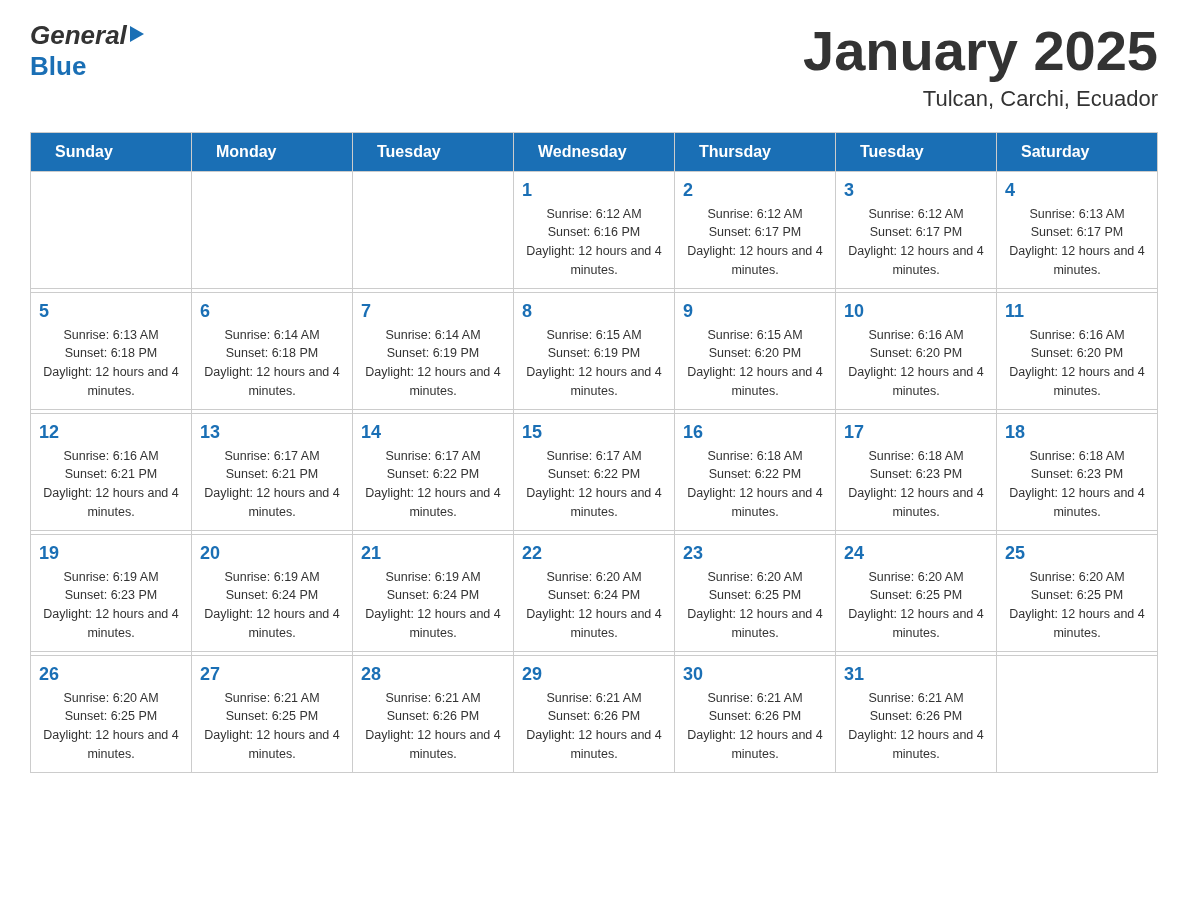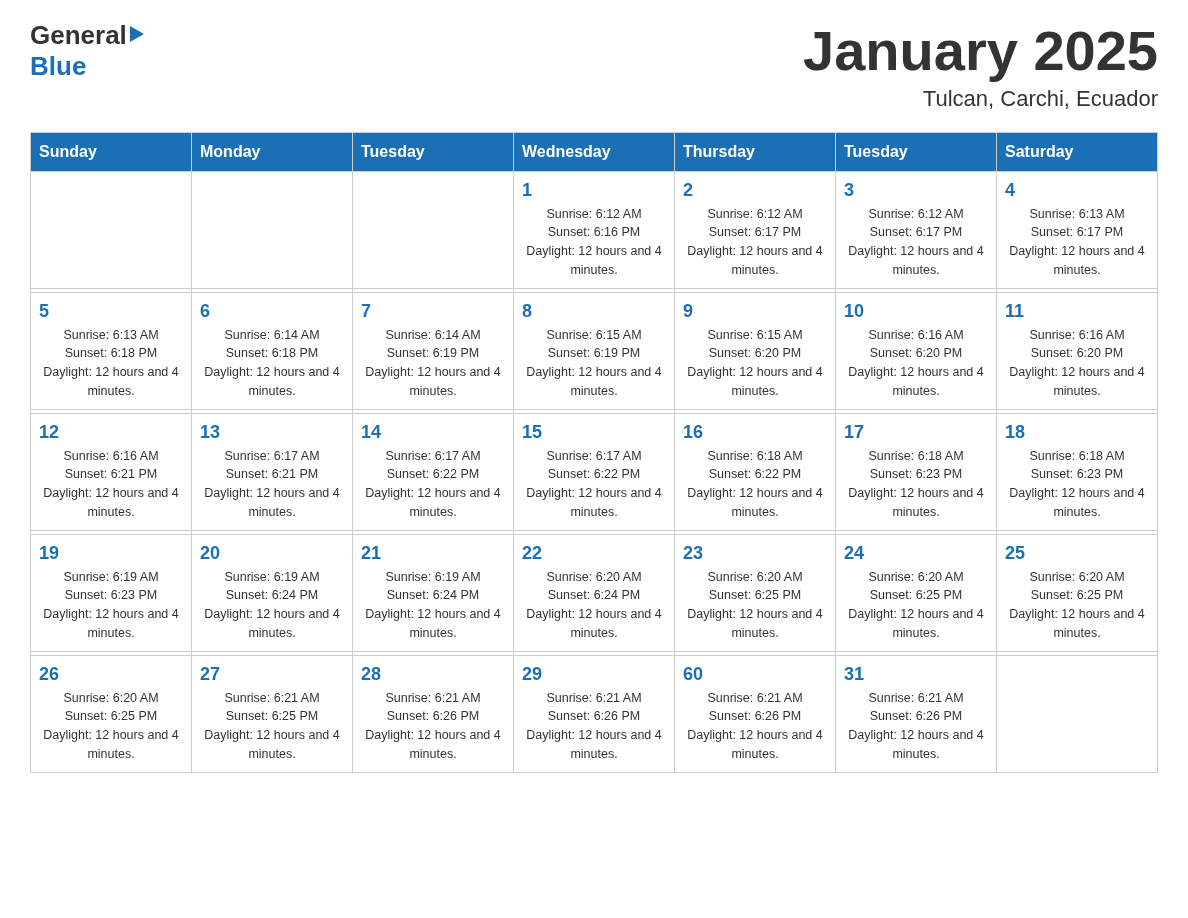--- a/index.html
+++ b/index.html
@@ -28,20 +28,21 @@
       color: #1a6fb5;
     }
     .logo-wrapper {
       display: flex;
       flex-direction: column;
       align-items: flex-start;
     }
     .logo-top-row {
       display: flex;
       align-items: center;
+      font-style: italic;
     }
     .logo-arrow {
       display: inline-block;
       width: 0;
       height: 0;
       border-top: 8px solid transparent;
       border-bottom: 8px solid transparent;
       border-left: 14px solid #1a6fb5;
       margin-left: 3px;
       margin-bottom: 4px;
@@ -61,21 +62,21 @@
       margin-top: 4px;
     }
     .calendar-table {
       width: 100%;
       border-collapse: collapse;
       table-layout: fixed;
     }
     .calendar-table thead tr th {
       background-color: #1a6fb5;
       color: #fff;
-      padding: 10px 8px;
+      padding: 10px 24px;
       font-size: 16px;
       font-weight: bold;
       text-align: left;
       border: 1px solid #ccc;
     }
     .calendar-table tbody tr td {
       vertical-align: top;
       padding: 8px;
       border: 1px solid #ccc;
       height: 100px;
@@ -303,21 +304,21 @@
         </td>
         <td>
           <span class="day-number">28</span>
           <div class="day-info">Sunrise: 6:21 AM<br>Sunset: 6:26 PM<br>Daylight: 12 hours and 4 minutes.</div>
         </td>
         <td>
           <span class="day-number">29</span>
           <div class="day-info">Sunrise: 6:21 AM<br>Sunset: 6:26 PM<br>Daylight: 12 hours and 4 minutes.</div>
         </td>
         <td>
-          <span class="day-number">60</span>
+          <span class="day-number">30</span>
           <div class="day-info">Sunrise: 6:21 AM<br>Sunset: 6:26 PM<br>Daylight: 12 hours and 4 minutes.</div>
         </td>
         <td>
           <span class="day-number">31</span>
           <div class="day-info">Sunrise: 6:21 AM<br>Sunset: 6:26 PM<br>Daylight: 12 hours and 4 minutes.</div>
         </td>
         <td class="empty-cell"></td>
       </tr>
     </tbody>
 </table>

